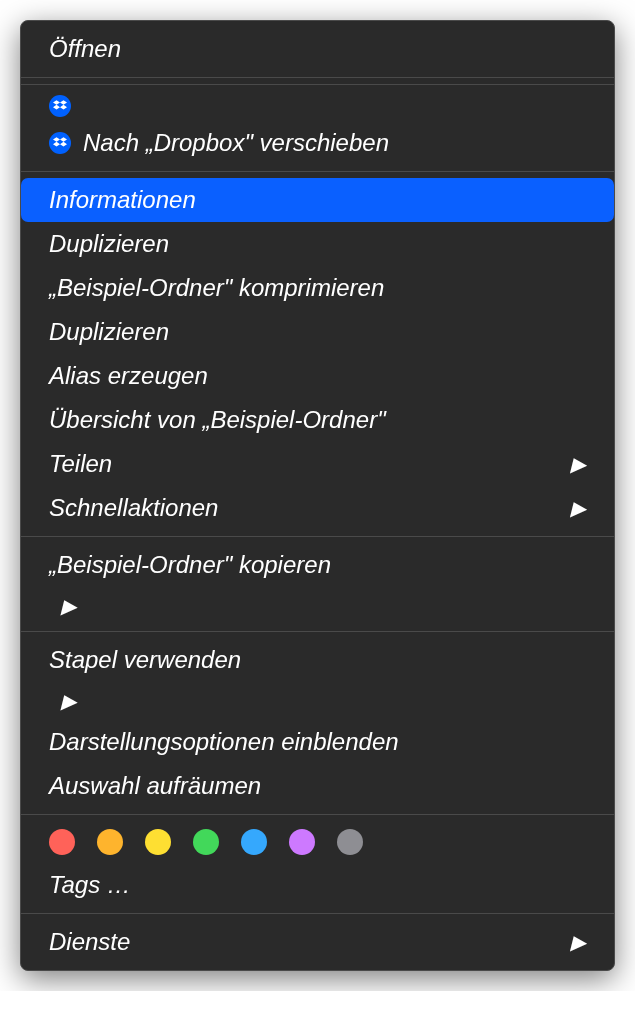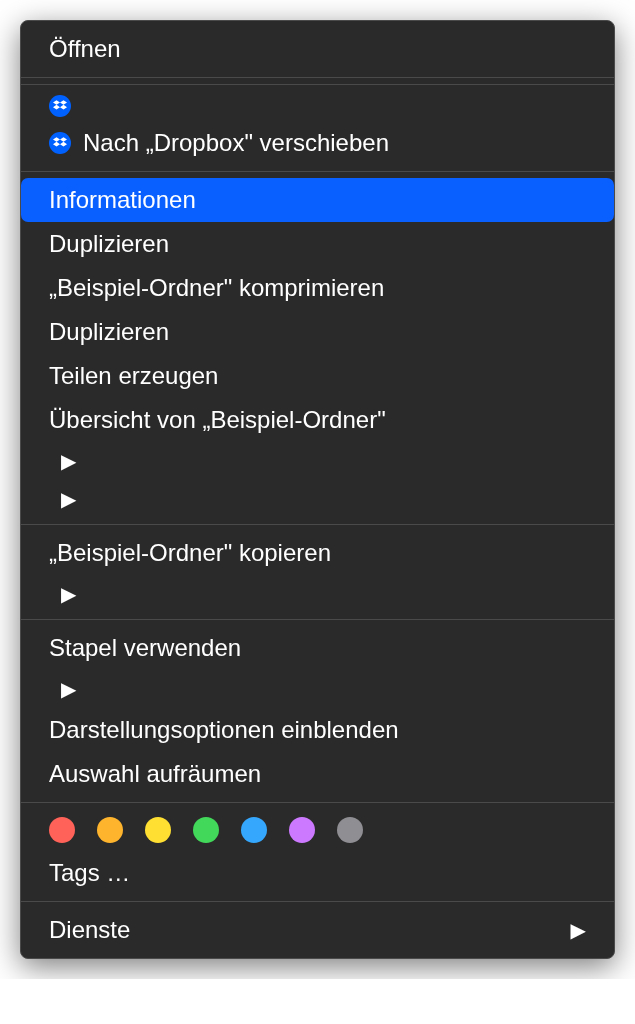--- a/index.html
+++ b/index.html
@@ -18,20 +18,21 @@
       color: #fff;
       font-size: 24px;
       line-height: 1.5;
     }
     .menu-item {
       display: flex;
       align-items: center;
       padding: 4px 28px;
       cursor: default;
       position: relative;
+      font-style: italic;
     }
     .menu-item.highlighted {
       background: #0a60ff;
       border-radius: 7px;
     }
     .menu-item .icon-slot {
       width: 34px;
       display: inline-flex;
       align-items: center;
       justify-content: flex-start;
@@ -124,32 +125,34 @@
 
   <div class="menu-item">
     <span class="label">„Beispiel-Ordner" komprimieren</span>
   </div>
 
   <div class="menu-item">
     <span class="label">Duplizieren</span>
   </div>
 
   <div class="menu-item">
-    <span class="label">Teilen erzeugen</span>
+    <span class="label">Alias erzeugen</span>
   </div>
 
   <div class="menu-item">
     <span class="label">Übersicht von „Beispiel-Ordner"</span>
   </div>
 
   <div class="menu-item">
-    <span class="submenu-arrow">▶</span>
-  </div>
-
-  <div class="menu-item">
+    <span class="label">Teilen</span>
+    <span class="submenu-arrow">▶</span>
+  </div>
+
+  <div class="menu-item">
+    <span class="label">Schnellaktionen</span>
     <span class="submenu-arrow">▶</span>
   </div>
 
   <div class="separator"></div>
 
   <div class="menu-item">
     <span class="label">„Beispiel-Ordner" kopieren</span>
   </div>
 
   <div class="menu-item">

